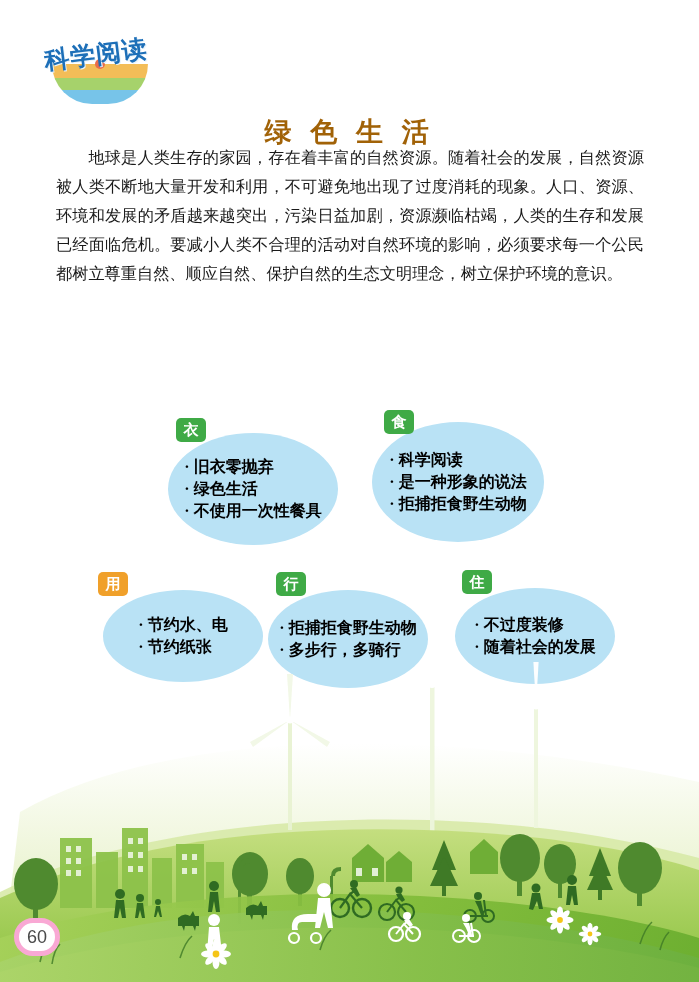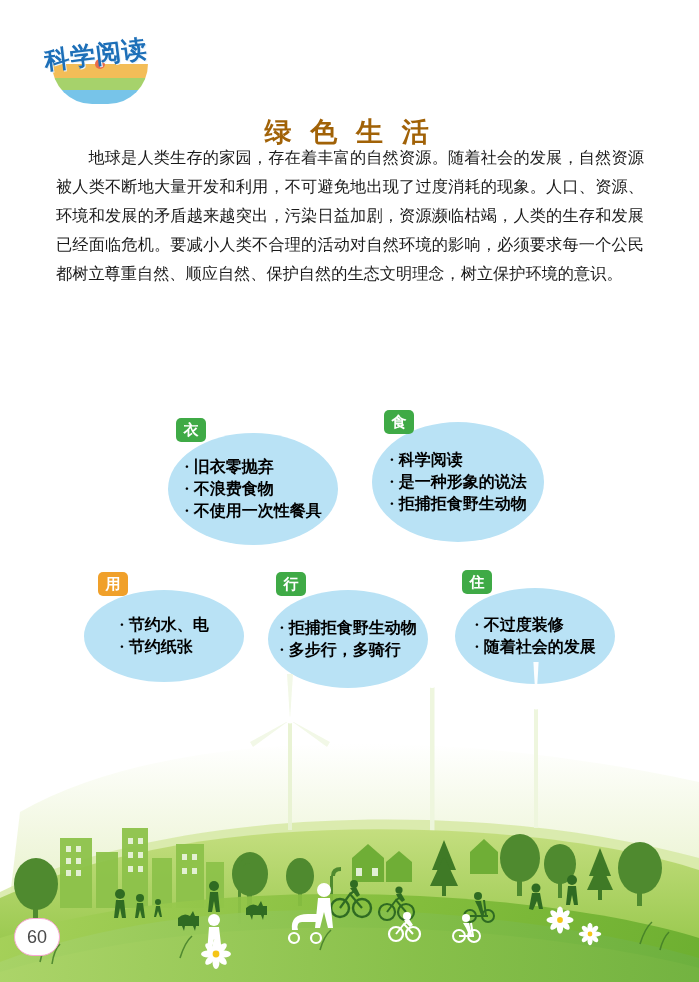--- a/index.html
+++ b/index.html
@@ -125,21 +125,21 @@
     align-items: center;
     justify-content: center;
   }
   .tag.orange { background: #f0a02a; }
 
   
   #b-yi   { left: 168px; top: 33px;  width: 170px; height: 112px; }
   #t-yi   { left: 176px; top: 18px; }
   #b-shi  { left: 372px; top: 22px;  width: 172px; height: 120px; }
   #t-shi  { left: 384px; top: 10px; }
-  #b-yong { left: 84px;  top: 190px; width: 160px; height: 92px; }
+  #b-yong { left: 103px;  top: 190px; width: 160px; height: 92px; }
   #t-yong { left: 98px;  top: 172px; }
   #b-xing { left: 268px; top: 190px; width: 160px; height: 98px; }
   #t-xing { left: 276px; top: 172px; }
   #b-zhu  { left: 455px; top: 188px; width: 160px; height: 96px; }
   #t-zhu  { left: 462px; top: 170px; }
 
   
   .illustration {
     position: absolute;
     left: 0;
@@ -150,21 +150,21 @@
   }
 
   
   .page-number {
     position: absolute;
     left: 14px;
     bottom: 26px;
     width: 46px;
     height: 38px;
     background: #ffffff;
-    border: 1px solid #f9a8d4;
+    border: 5px solid #f9a8d4;
     border-radius: 19px;
     display: flex;
     align-items: center;
     justify-content: center;
     font-size: 18px;
     color: #4a4a4a;
     font-family: "Liberation Sans", sans-serif;
   }
 </style>
 </head>
@@ -179,21 +179,21 @@
 
 <div class="body-text">
   <p>地球是人类生存的家园，存在着丰富的自然资源。随着社会的发展，自然资源被人类不断地大量开发和利用，不可避免地出现了过度消耗的现象。人口、资源、环境和发展的矛盾越来越突出，污染日益加剧，资源濒临枯竭，人类的生存和发展已经面临危机。要减小人类不合理的活动对自然环境的影响，必须要求每一个公民都树立尊重自然、顺应自然、保护自然的生态文明理念，树立保护环境的意识。</p>
 </div>
 
 <div class="bubbles">
 
   <div class="bubble" id="b-yi">
     <div class="bubble-lines">
       <div>旧衣零抛弃</div>
-      <div>不浪费食物</div>
+      <div>绿色生活</div>
       <div>不使用一次性餐具</div>
     </div>
   </div>
   <div class="tag" id="t-yi">衣</div>
 
   <div class="bubble" id="b-shi">
     <div class="bubble-lines">
       <div>科学阅读</div>
       <div>是一种形象的说法</div>
       <div>拒捕拒食野生动物</div>

